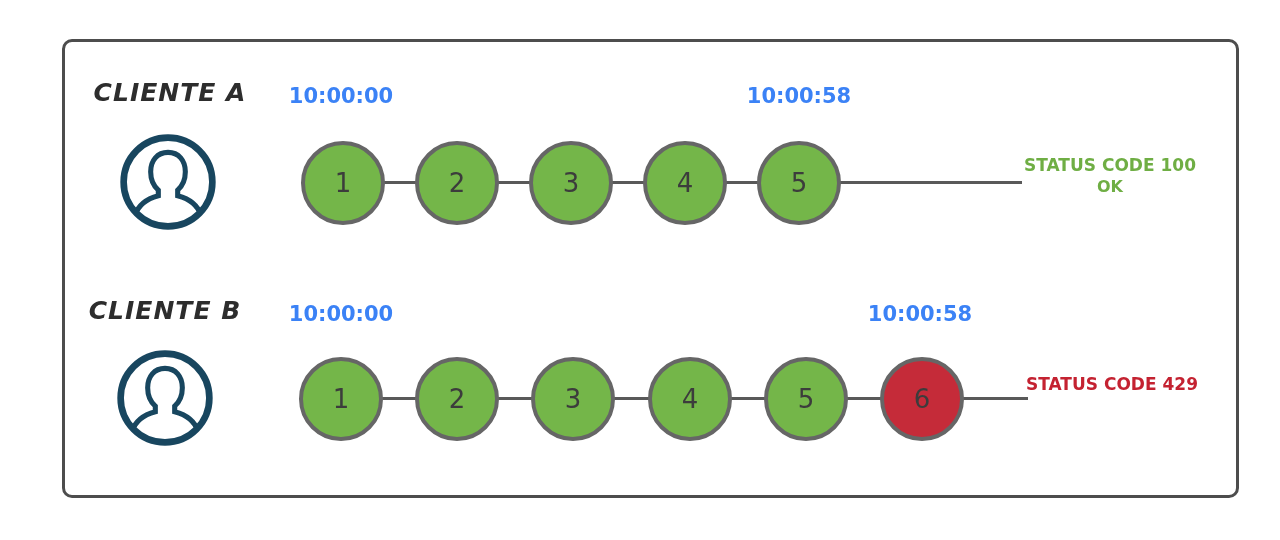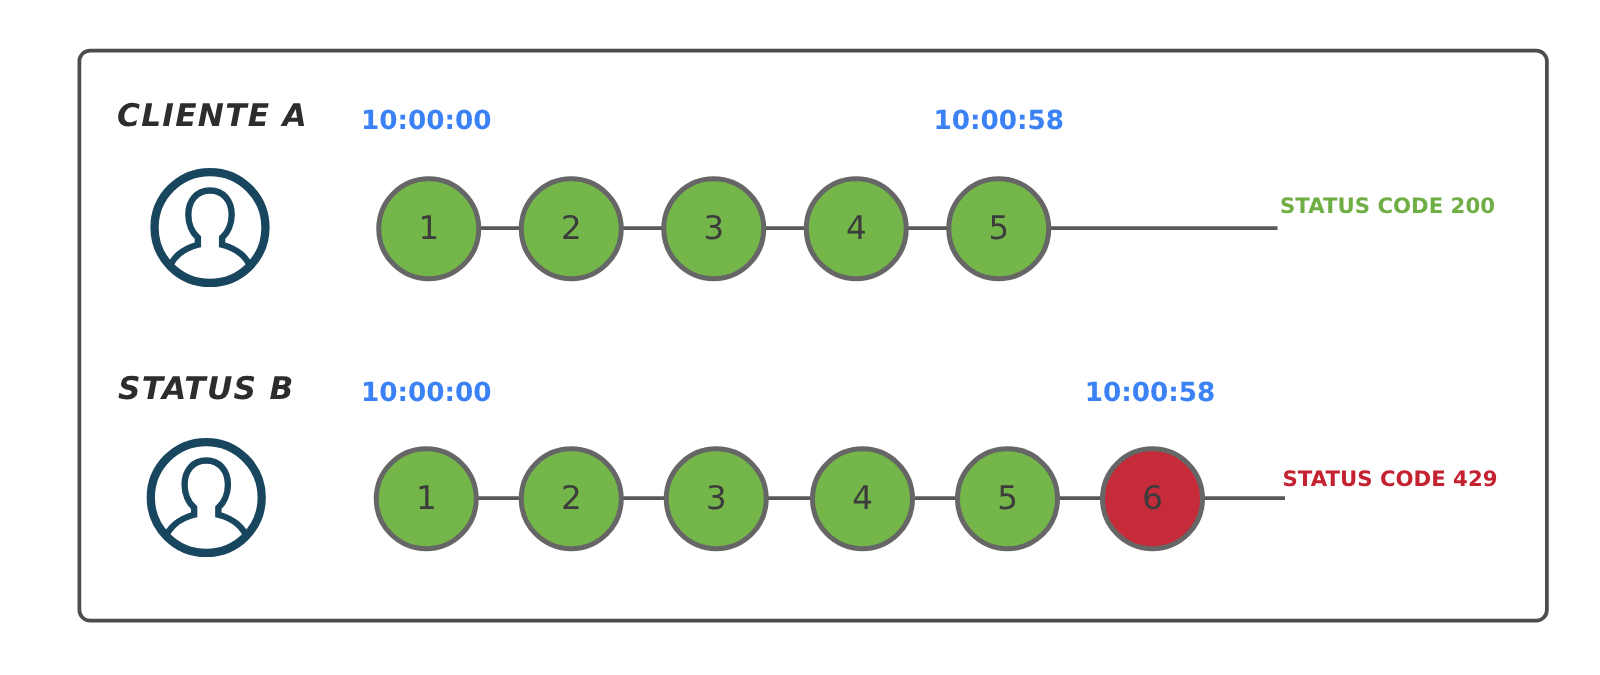--- a/index.html
+++ b/index.html
@@ -102,26 +102,27 @@
 
     <div class="timeline" style="left:343px; top:181px; width:679px;"></div>
 
     <div class="circle ok" style="left:301px; top:141px;">1</div>
     <div class="circle ok" style="left:415px; top:141px;">2</div>
     <div class="circle ok" style="left:529px; top:141px;">3</div>
     <div class="circle ok" style="left:643px; top:141px;">4</div>
     <div class="circle ok" style="left:757px; top:141px;">5</div>
 
     <div class="status ok-text" style="left:1020px; top:155px;">
-      <div class="l1">STATUS CODE 200</div>
+      <div class="l1">STATUS CODE 100</div>
+      <div class="l2">OK</div>
     </div>
   </div>
 
   <div>
-    <div class="client-label" style="left:80px; top:296px;">STATUS B</div>
+    <div class="client-label" style="left:80px; top:296px;">CLIENTE B</div>
 
     <svg class="avatar" style="left:114px; top:347px;" viewBox="0 0 100 100">
       <defs>
           <clipPath id="avclipB">
             <circle cx="50" cy="50" r="42"></circle>
           </clipPath>
         </defs>
       <g clip-path="url(#avclipB)">
         <path d="M50 21 C60.5 21 67 29 67 40 C67 47 64 54 59.5 58 L59.5 63.5 C71 66.5 79.5 73.5 82.5 83 L82.5 97 L17.5 97 L17.5 83 C20.5 73.5 29 66.5 40.5 63.5 L40.5 58 C36 54 33 47 33 40 C33 29 39.5 21 50 21 Z" fill="#ffffff" stroke="#18465f" stroke-width="5"></path>
       </g>

